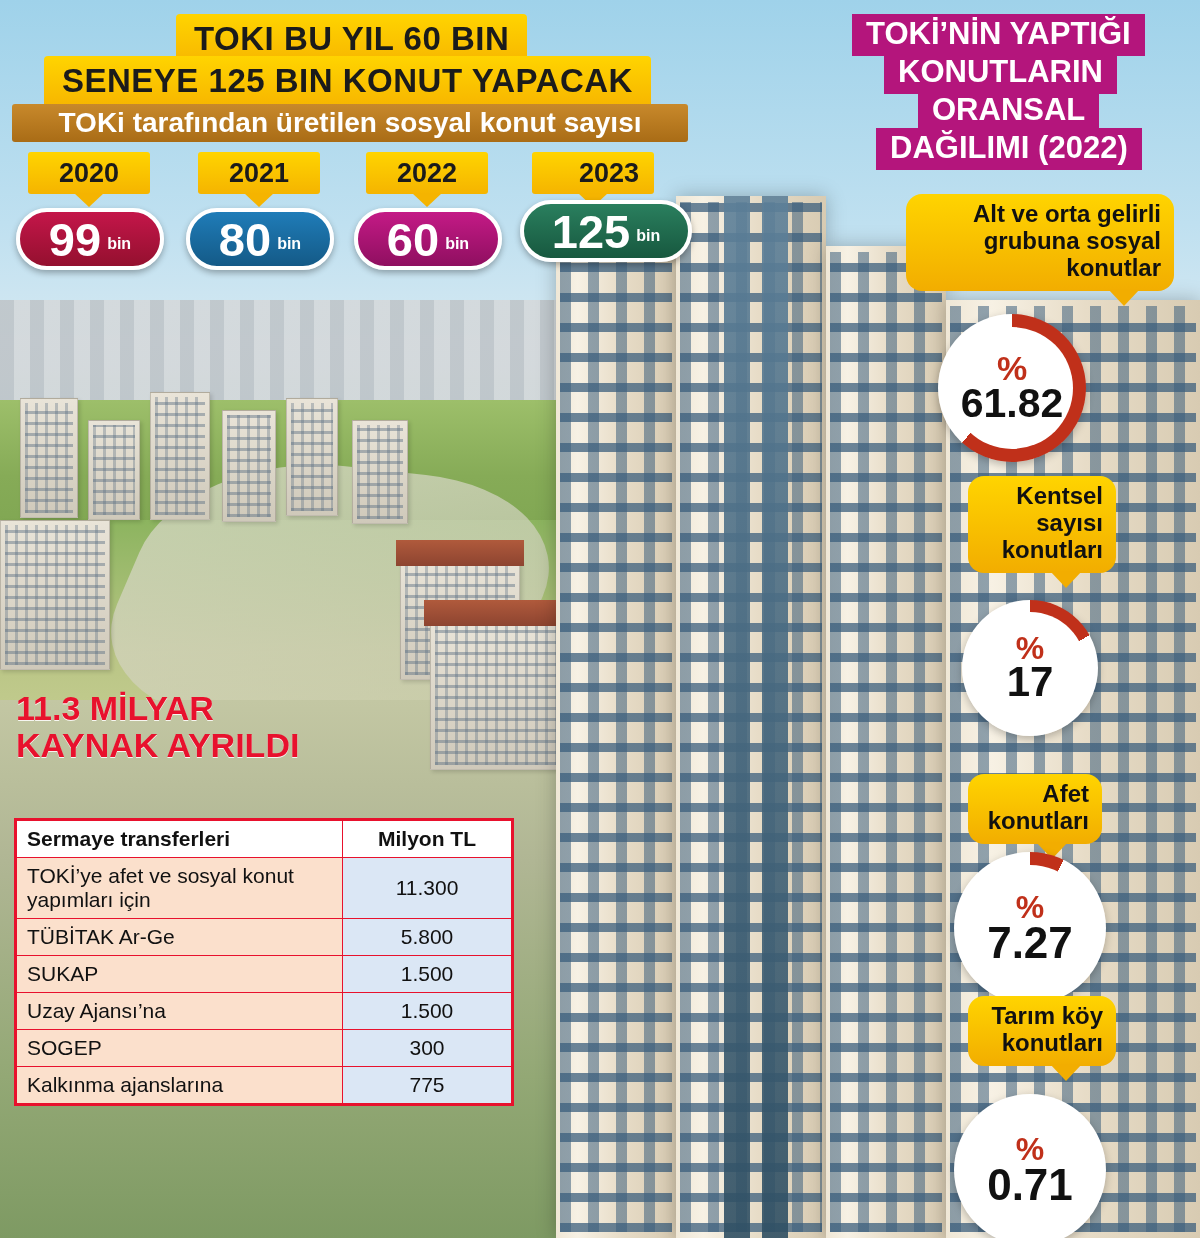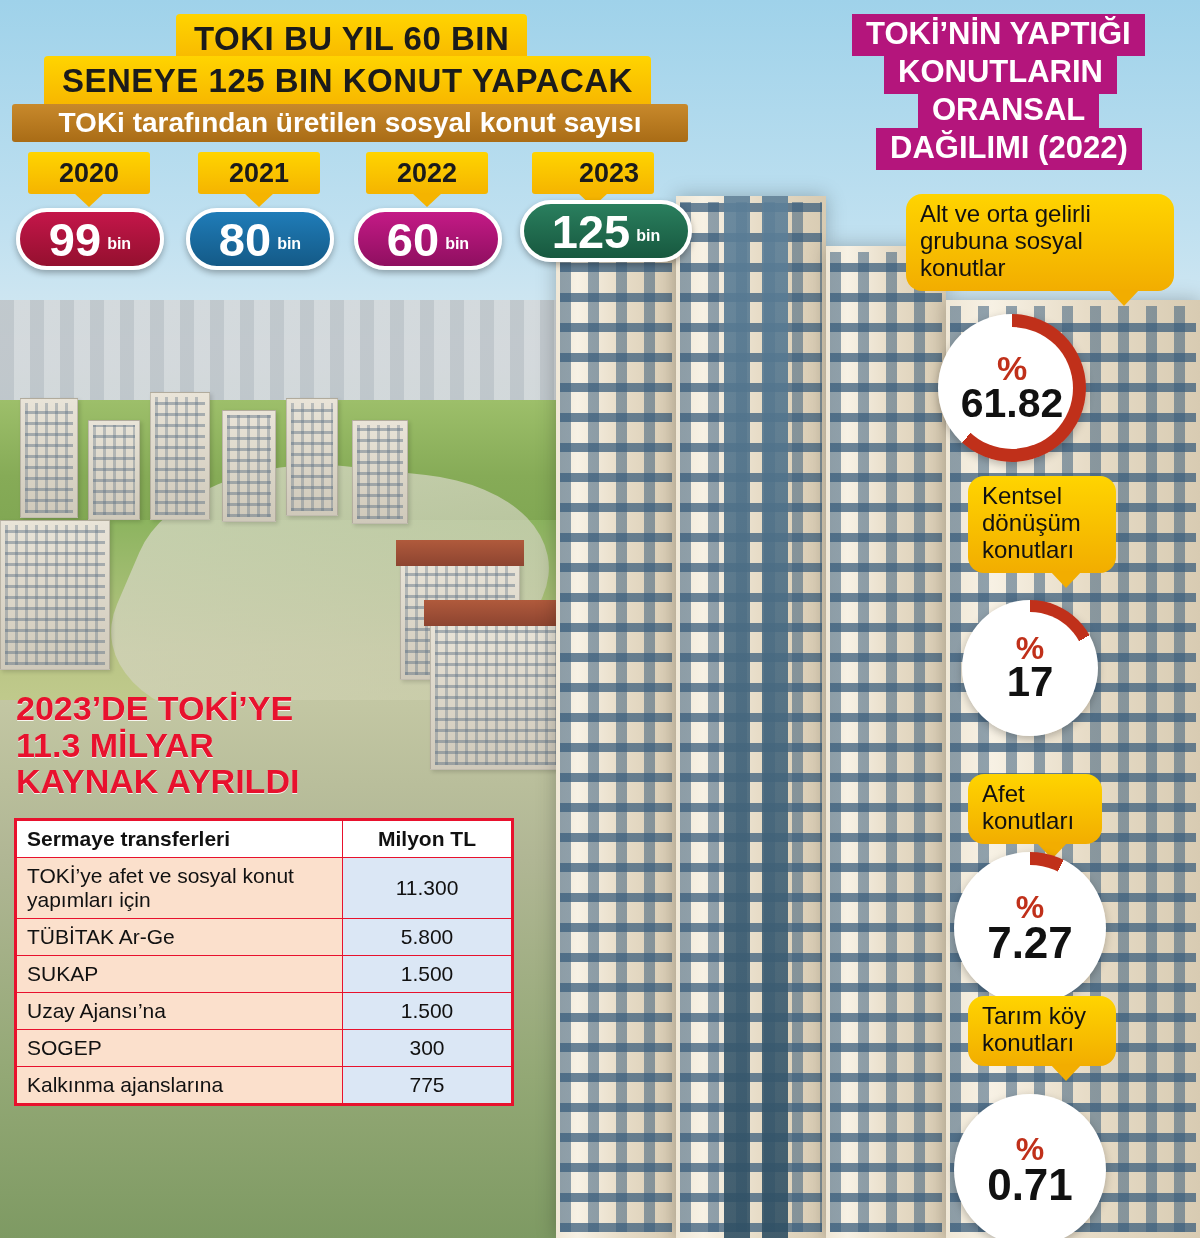--- a/index.html
+++ b/index.html
@@ -145,24 +145,24 @@
     color: #fff; font-weight: bold; font-size: 31px;
     padding: 2px 14px 4px 14px;
     white-space: nowrap;
     text-transform: uppercase;
   }
 
   
   .callout {
     position: absolute; z-index: 6;
     background: linear-gradient(180deg,#ffd400,#f2ad00);
-    color: #111; font-weight: normal; font-size: 24px;
-    text-align: left;
+    color: #111; font-weight: bold; font-size: 24px;
+    text-align: right;
     border-radius: 16px;
-    padding: 7px 20px 9px 14px;
+    padding: 7px 13px 9px 14px;
     line-height: 1.12;
   }
   .callout::after {
     content: ""; position: absolute; bottom: -15px; right: 34px;
     border-left: 16px solid transparent;
     border-right: 16px solid transparent;
     border-top: 17px solid #f2ad00;
   }
 
   
@@ -276,21 +276,21 @@
 <div class="callout" style="left:906px; top:194px; width:268px;">Alt ve orta gelirli grubuna sosyal konutlar</div>
 <div class="donut" style="left:938px; top:314px; width:148px; height:148px; background:
    conic-gradient(#c0301a 0 61.82%, #ffffff 61.82% 100%);">
   <div style="position:absolute; inset:13px; background:#fff; border-radius:50%;"></div>
   <div style="position:relative; display:flex; flex-direction:column; align-items:center;">
     <span class="pct" style="font-size:34px;">%</span>
     <span class="val" style="font-size:41px;">61.82</span>
   </div>
 </div>
 
-<div class="callout" style="left:968px; top:476px; width:148px;">Kentsel dönüşüm konutları</div>
+<div class="callout" style="left:968px; top:476px; width:148px;">Kentsel sayısı konutları</div>
 <div class="donut" style="left:962px; top:600px; width:136px; height:136px; background:
    conic-gradient(#c0301a 0 17%, #ffffff 17% 100%);">
   <div style="position:absolute; inset:12px; background:#fff; border-radius:50%;"></div>
   <div style="position:relative; display:flex; flex-direction:column; align-items:center;">
     <span class="pct" style="font-size:32px;">%</span>
     <span class="val" style="font-size:42px;">17</span>
   </div>
 </div>
 
 <div class="callout" style="left:968px; top:774px; width:134px;">Afet konutları</div>
@@ -305,21 +305,20 @@
 
 <div class="callout" style="left:968px; top:996px; width:148px;">Tarım köy konutları</div>
 <div class="donut" style="left:954px; top:1094px; width:152px; height:152px; background:#ffffff;">
   <div style="position:relative; display:flex; flex-direction:column; align-items:center;">
     <span class="pct" style="font-size:32px;">%</span>
     <span class="val" style="font-size:44px;">0.71</span>
   </div>
 </div>
 
 <div class="red-head">
-  <div>2023’DE TOKİ’YE</div>
   <div>11.3 MİLYAR</div>
   <div>KAYNAK AYRILDI</div>
 </div>
 
 <table class="finance">
   <thead>
     <tr>
       <th>Sermaye transferleri</th>
       <th class="num">Milyon TL</th>
     </tr>

